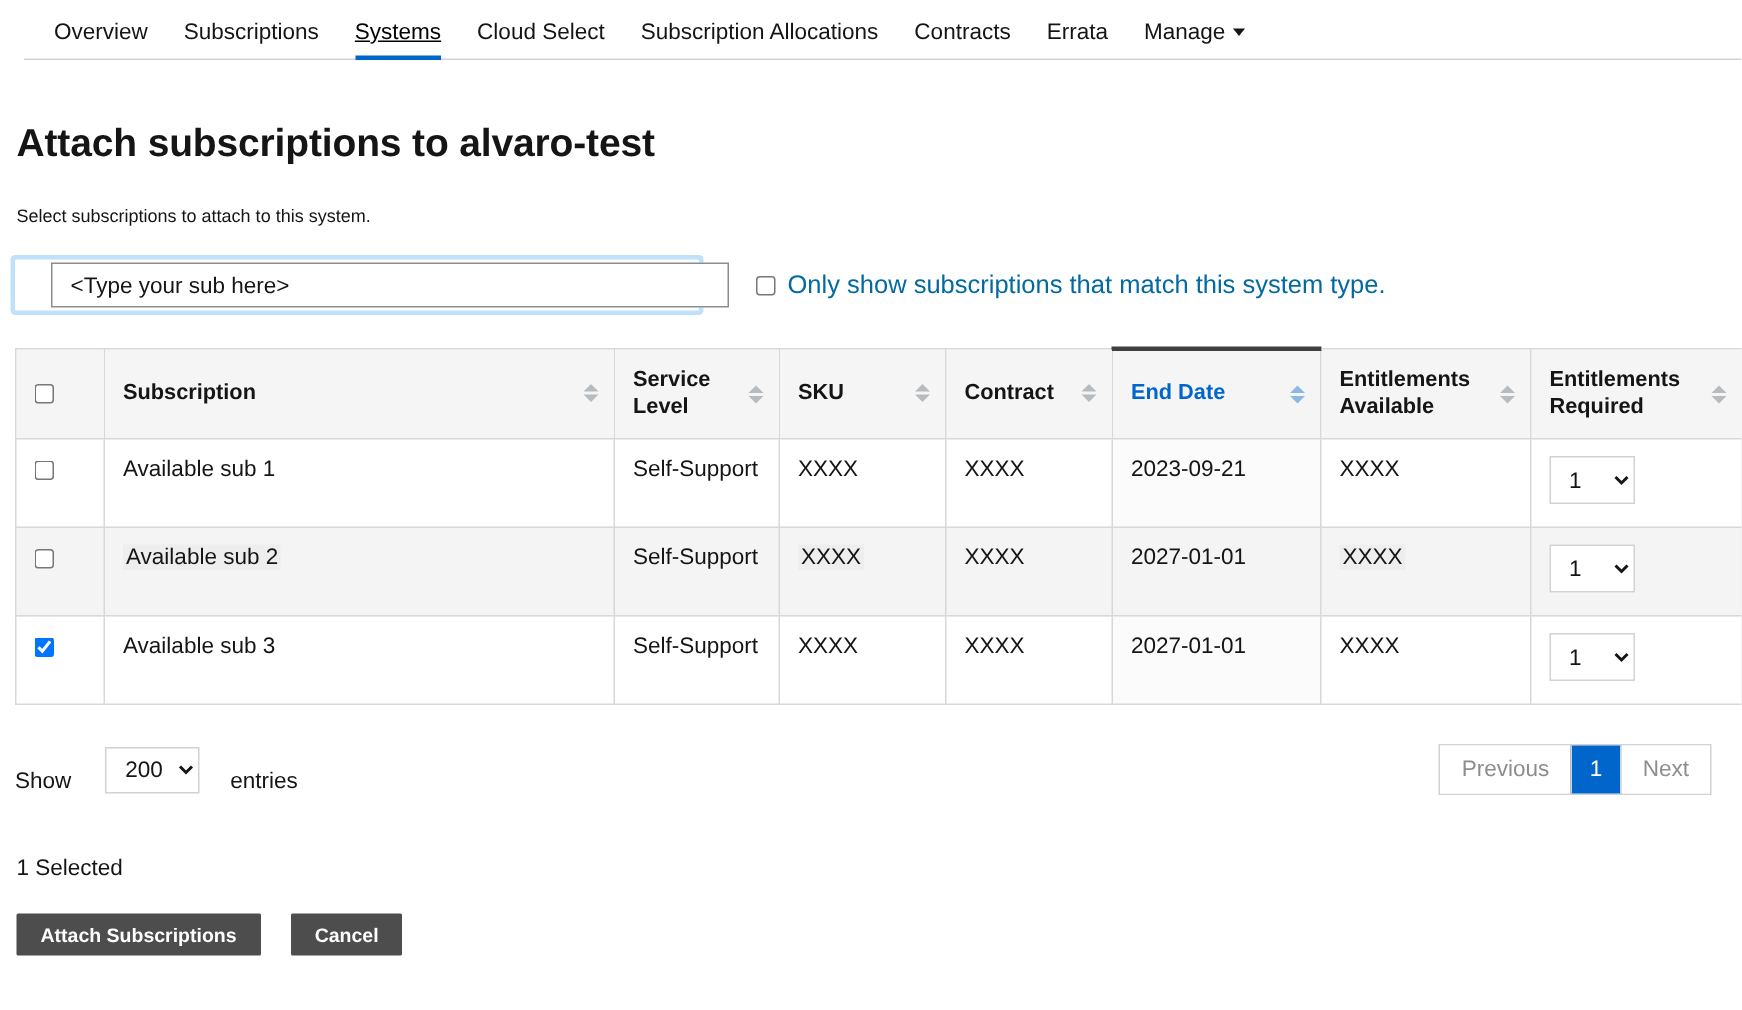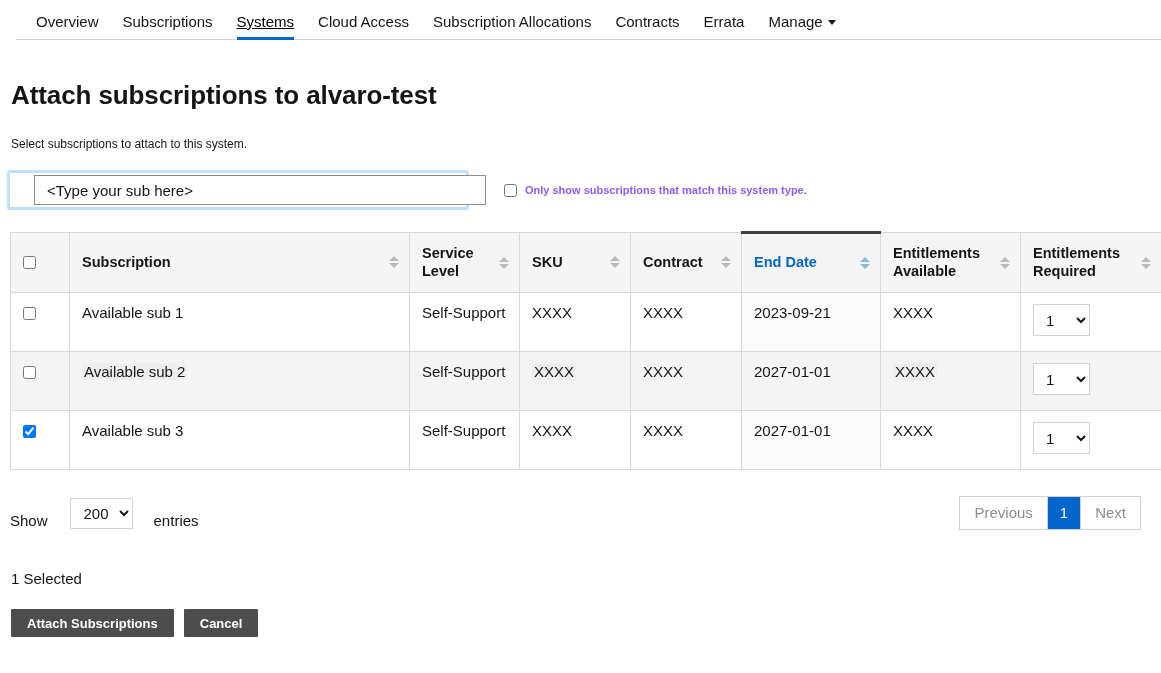--- a/index.html
+++ b/index.html
@@ -93,23 +93,23 @@
     border-radius: 0;
     margin-left: 22px;
   }
   .only-show {
     display: flex;
     align-items: center;
     margin-left: 38px;
   }
   .only-show input[type=checkbox] { margin: 0 8px 0 0; width: 13px; height: 13px; }
   .only-show label {
-    font-size: 11px;
-    font-weight: bold;
-    color: #8b5cf6;
+    font-size: 17px;
+    font-weight: normal;
+    color: #0369a1;
   }
 
   
   table.subs {
     width: 1141px;
     border-collapse: collapse;
     margin-top: 24px;
     table-layout: fixed;
     font-size: 15px;
   }
@@ -205,42 +205,42 @@
     font-size: 15px;
     color: #8b8d8f;
     cursor: pointer;
     background: #fff;
   }
   .pager .pg.num { color: #151515; border-left: 1px solid #d2d2d2; border-right: 1px solid #d2d2d2; padding: 0 12px; }
   .pager .pg.num.active { background: #0066cc; color: #fff; }
 
   .selected-count { font-size: 15px; margin-top: 40px; margin-left: 1px; }
 
-  .actions { margin-top: 22px; display: flex; gap: 10px; margin-left: 1px; align-items: flex-end; }
+  .actions { margin-top: 22px; display: flex; gap: 20px; margin-left: 1px; align-items: flex-end; }
   .btn {
     background: #4d4d4d;
     color: #ffffff;
     border: none;
     font-size: 13px;
     font-weight: bold;
     font-family: "Liberation Sans", sans-serif;
     padding: 0 16px;
     height: 28px;
     cursor: pointer;
     border-radius: 1px;
   }
 </style>
 </head>
 <body>
 
 <div class="topnav" id="topnav">
     <div class="nav-item"><span>Overview</span></div>
     <div class="nav-item"><span>Subscriptions</span></div>
     <div class="nav-item active"><span>Systems</span></div>
-    <div class="nav-item"><span>Cloud Access</span></div>
+    <div class="nav-item"><span>Cloud Select</span></div>
     <div class="nav-item"><span>Subscription Allocations</span></div>
     <div class="nav-item"><span>Contracts</span></div>
     <div class="nav-item"><span>Errata</span></div>
     <div class="nav-item"><span>Manage</span><span class="nav-caret"></span></div>
   </div>
 
 <div class="page">
 
   <h1 class="page-title">Attach subscriptions to alvaro-test</h1>
   <div class="subtitle">Select subscriptions to attach to this system.</div>

